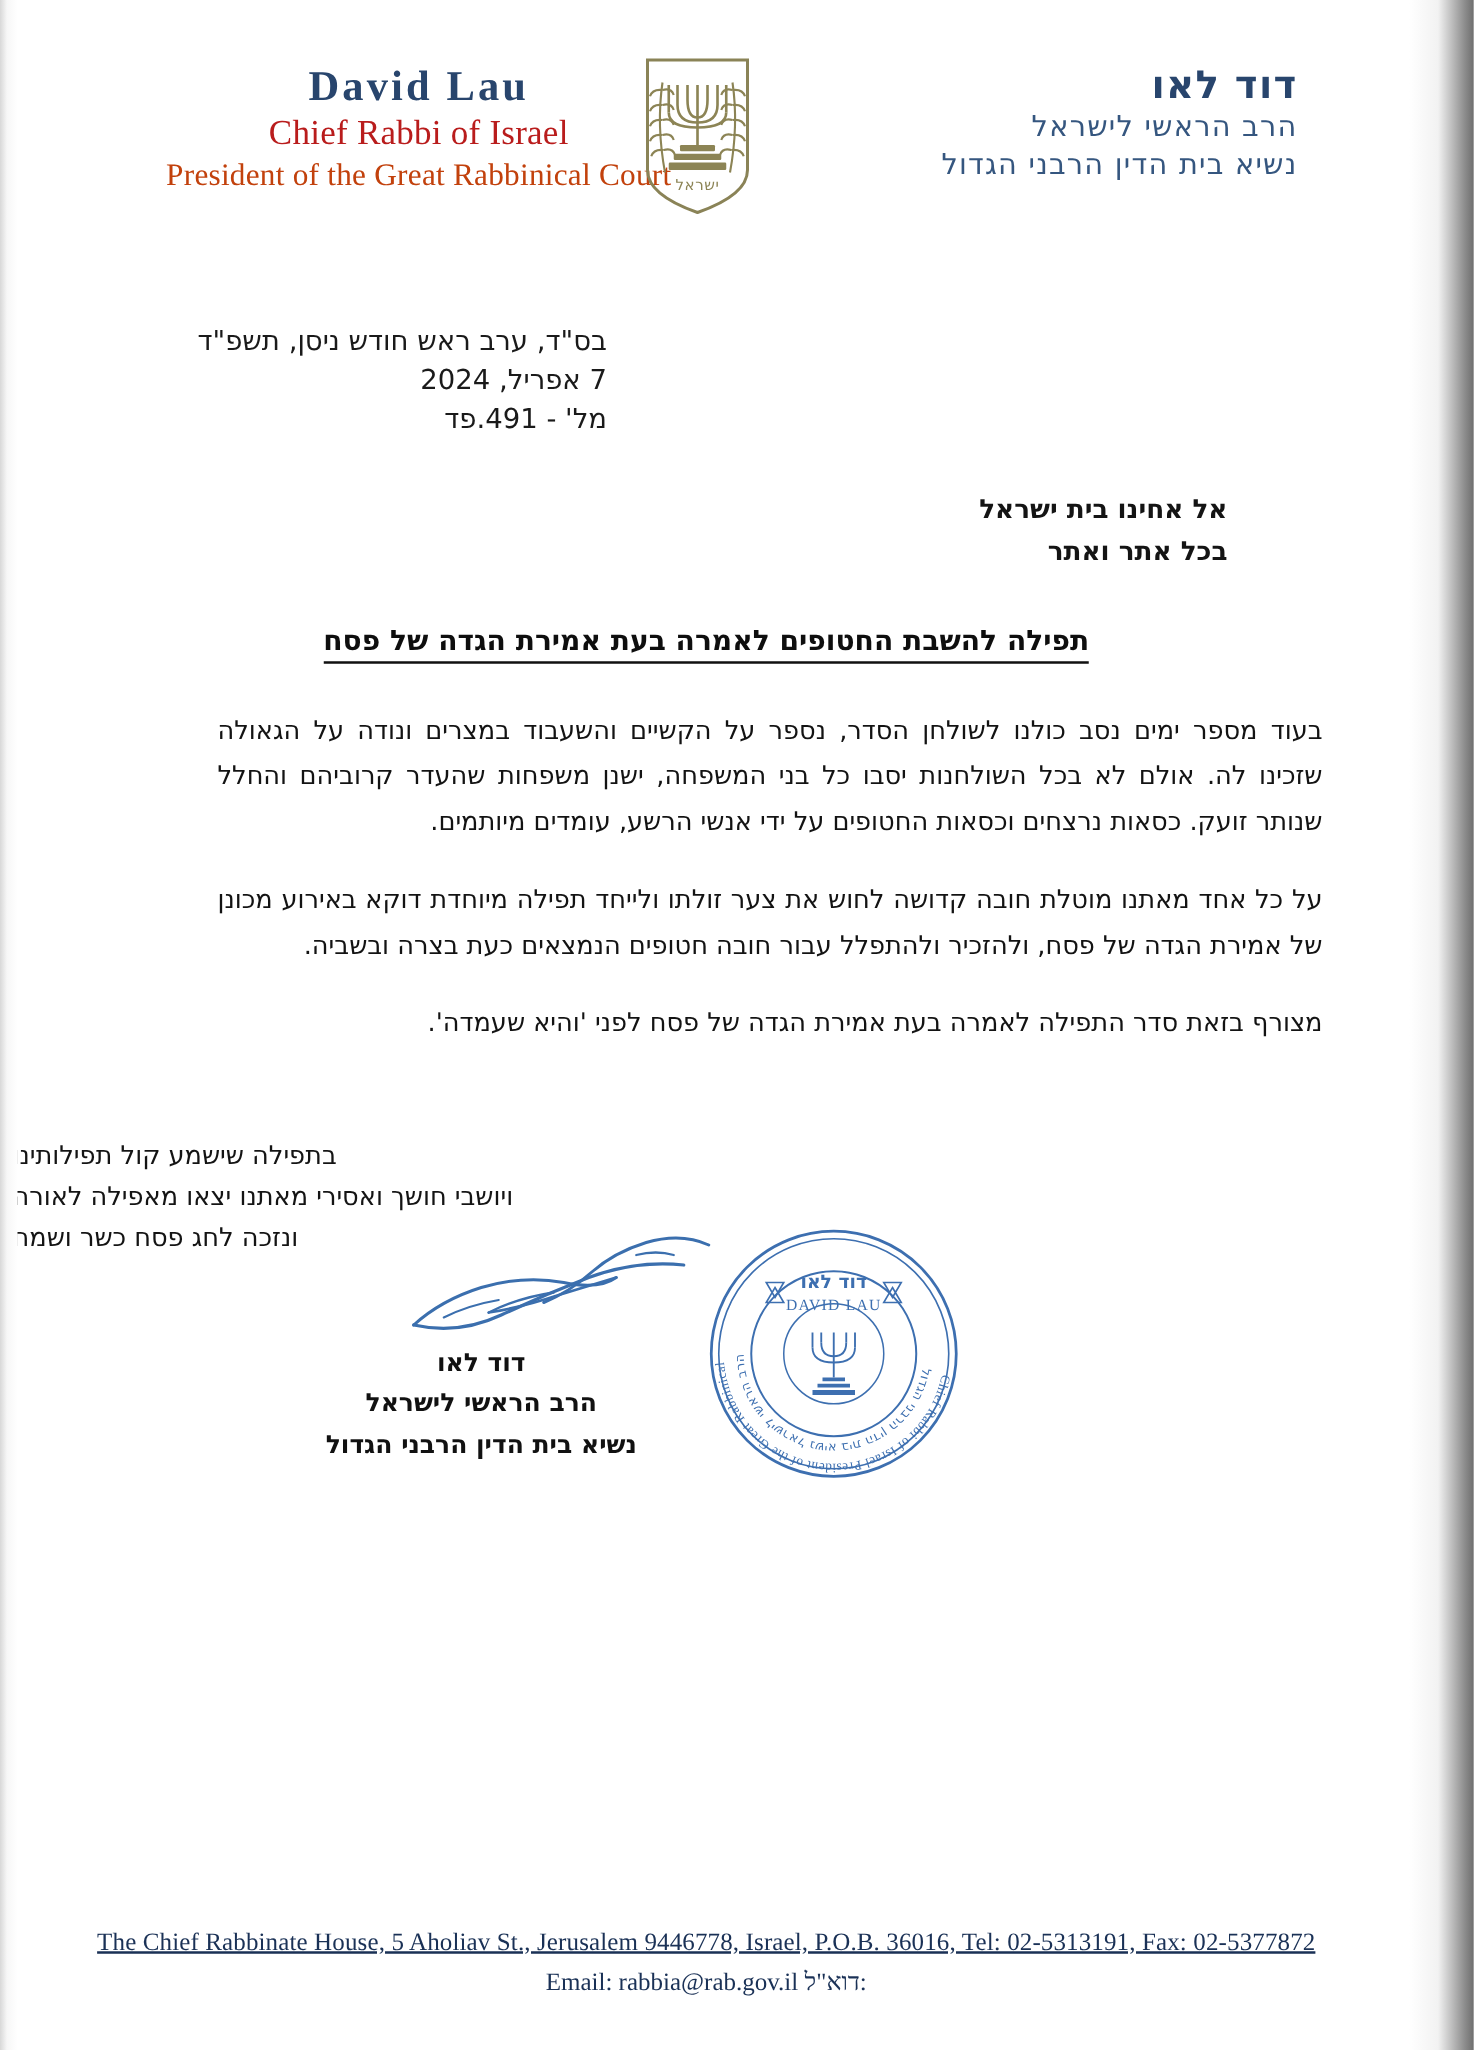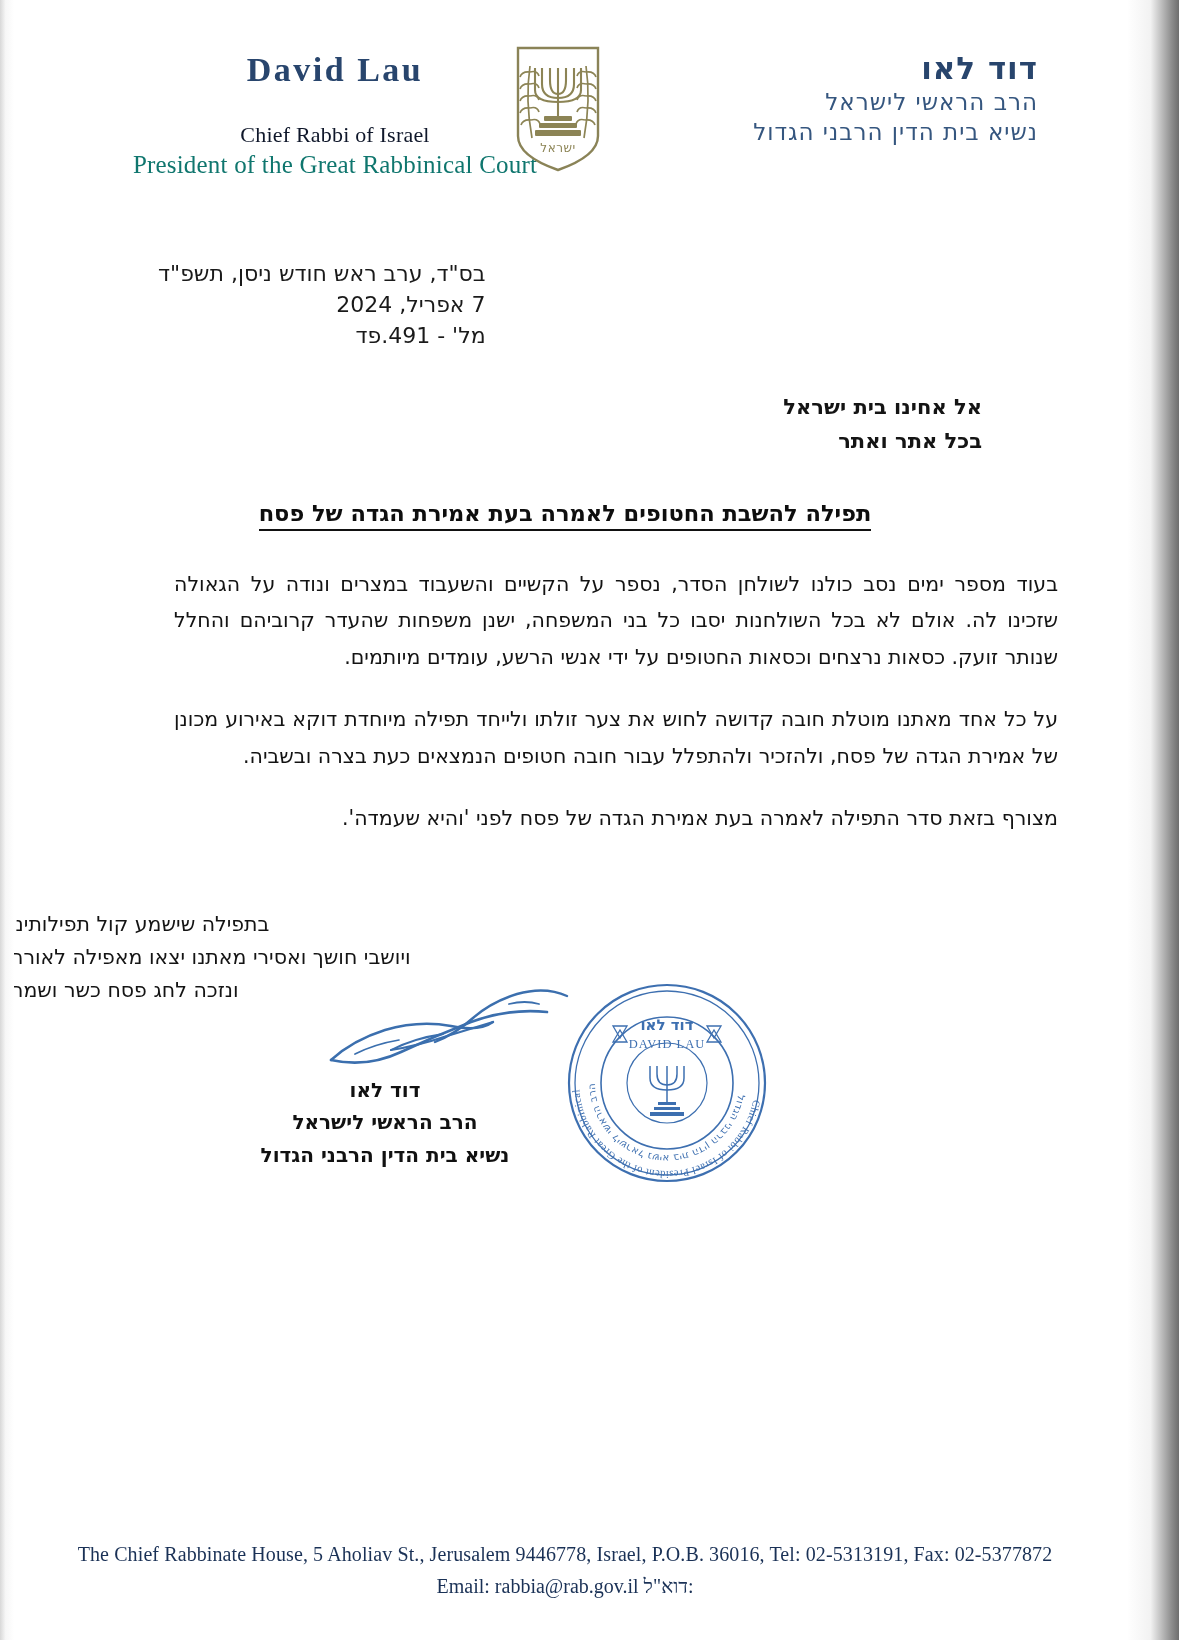--- a/index.html
+++ b/index.html
@@ -68,30 +68,29 @@
     color: #2c4a72;
   }
   .lh-en .name {
     font-size: 34px;
     font-weight: bold;
     letter-spacing: 2.5px;
     line-height: 1.15;
     color: #28456d;
   }
   .lh-en .role1 {
-    font-size: 22px;
+    font-size: 28px;
     line-height: 1.28;
-    color: #0f172a;
+    color: #b91c1c;
     letter-spacing: 0.2px;
-    margin-top: 32px;
   }
   .lh-en .role2 {
     font-size: 25px;
     line-height: 1.28;
-    color: #0f766e;
+    color: #c2410c;
     letter-spacing: 0.2px;
   }
 
   .lh-he {
     position: absolute;
     right: 82px;
     top: 6px;
     width: 440px;
     text-align: right;
     direction: rtl;
@@ -252,20 +251,21 @@
     font-weight: bold;
     line-height: 1.55;
     color: #1a3156;
   }
   .footer .en {
     font-family: "Liberation Serif", "DejaVu Serif", serif;
     font-size: 20px;
     line-height: 1.6;
     color: #1a3156;
     letter-spacing: 0.1px;
+    text-decoration: underline;
   }
   .footer .email {
     font-family: "Liberation Serif", "DejaVu Serif", serif;
     font-size: 20px;
     line-height: 1.6;
     color: #1a3156;
     direction: rtl;
     unicode-bidi: plaintext;
   }
 </style>

